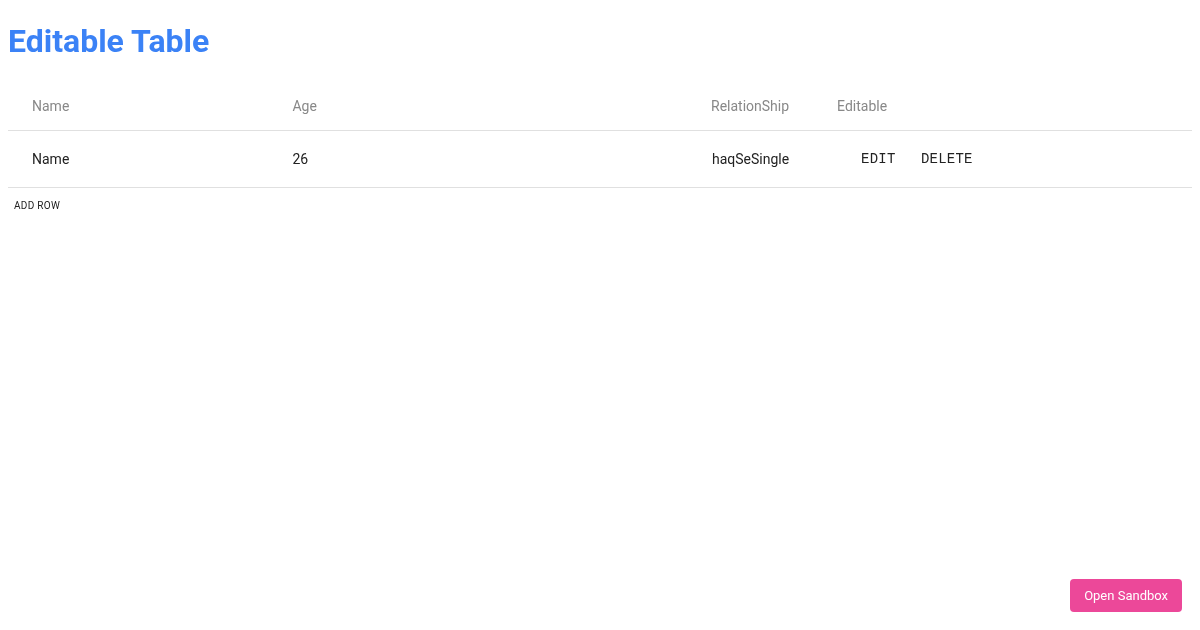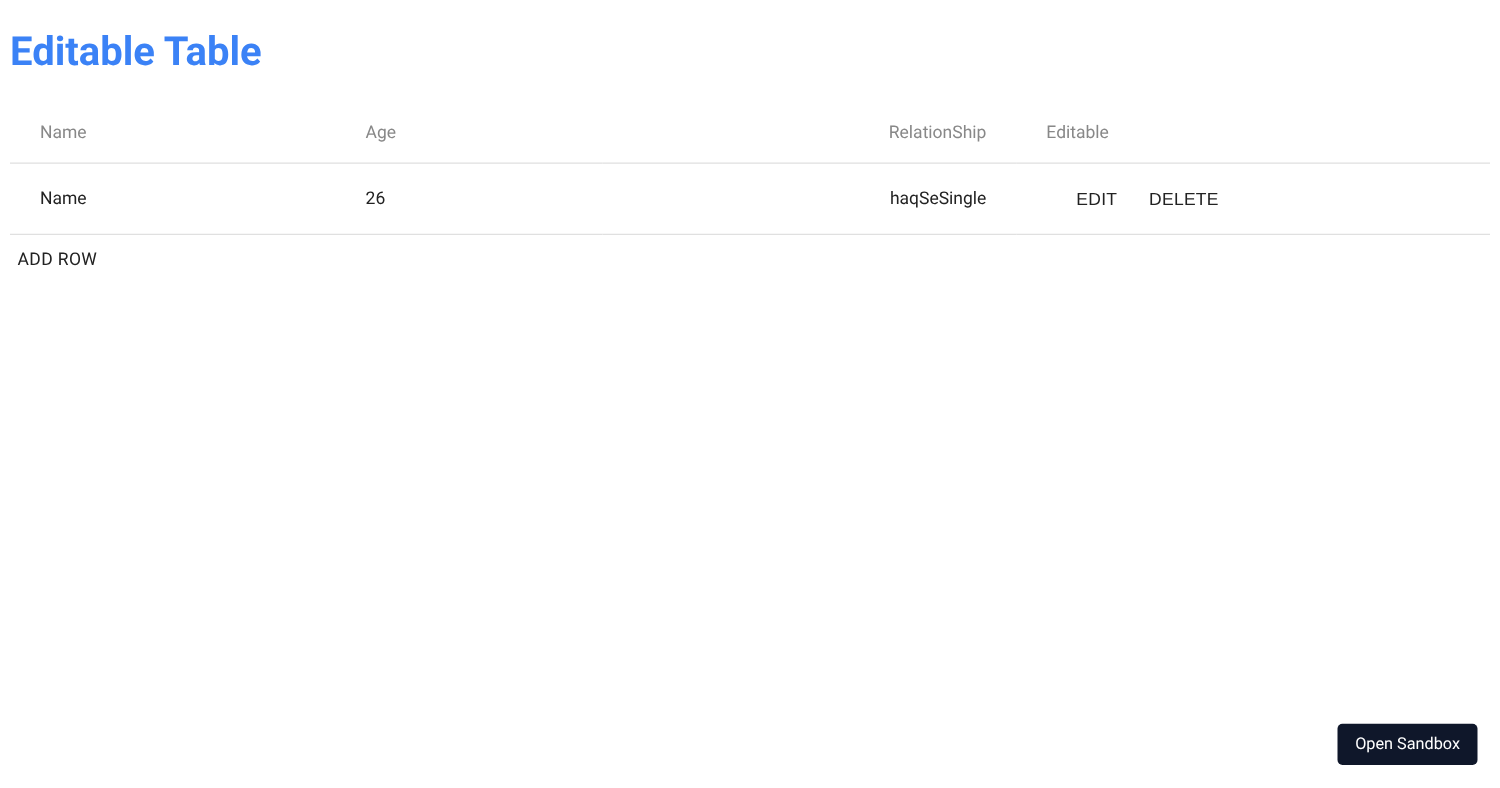--- a/index.html
+++ b/index.html
@@ -47,44 +47,44 @@
     th.col-name, td.col-name { width: 22%; }
     th.col-age, td.col-age { width: 18%; }
     th.col-rel, td.col-rel { width: 28%; text-align: right; }
     th.col-actions, td.col-actions { width: 32%; }
     .actions-cell {
       padding-left: 40px;
     }
     .action-btn {
       background: none;
       border: none;
-      font-family: Liberation Sans, sans-serif;
+      font-family: Liberation Mono, monospace;
       font-size: 14px;
       color: #222;
       cursor: pointer;
       padding: 4px 8px;
       margin-right: 6px;
       letter-spacing: 0.2px;
     }
     .add-row-btn {
       background: none;
       border: none;
       font-family: inherit;
-      font-size: 14px;
+      font-size: 10px;
       color: #222;
       cursor: pointer;
       padding: 8px 6px;
       margin-top: 4px;
       letter-spacing: 0.3px;
     }
     .open-sandbox {
       position: absolute;
       bottom: 18px;
       right: 18px;
-      background: #0f172a;
+      background: #ec4899;
       color: #fff;
       border: none;
       border-radius: 4px;
       padding: 9px 14px;
       font-size: 13px;
       font-family: inherit;
       cursor: pointer;
     }
   </style>
 </head>

